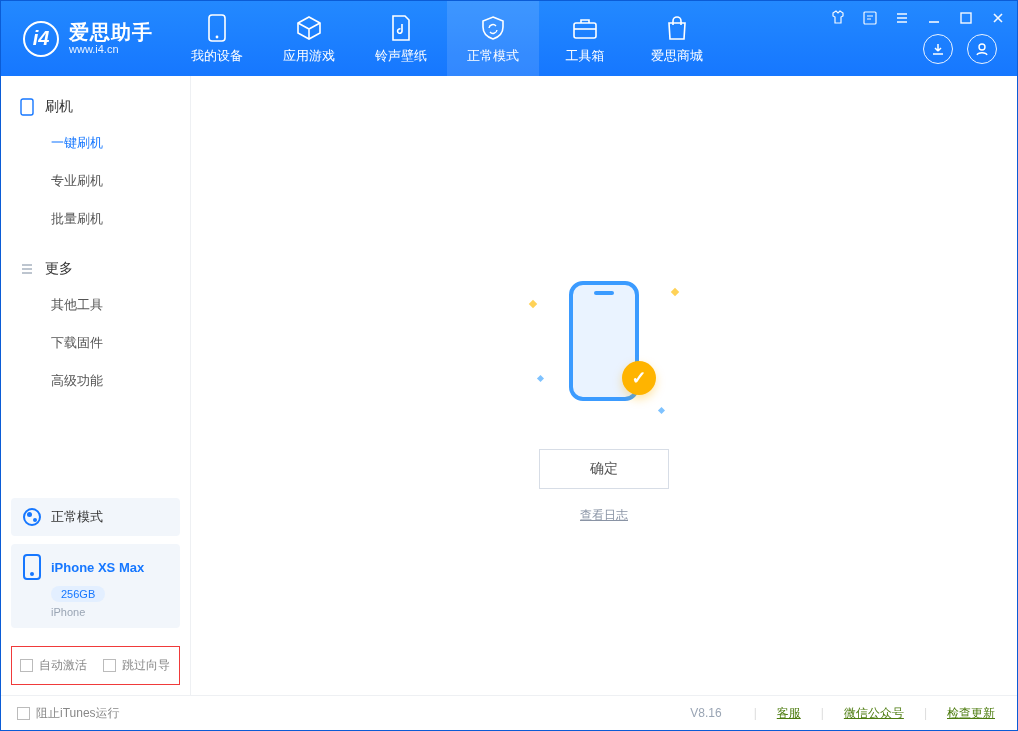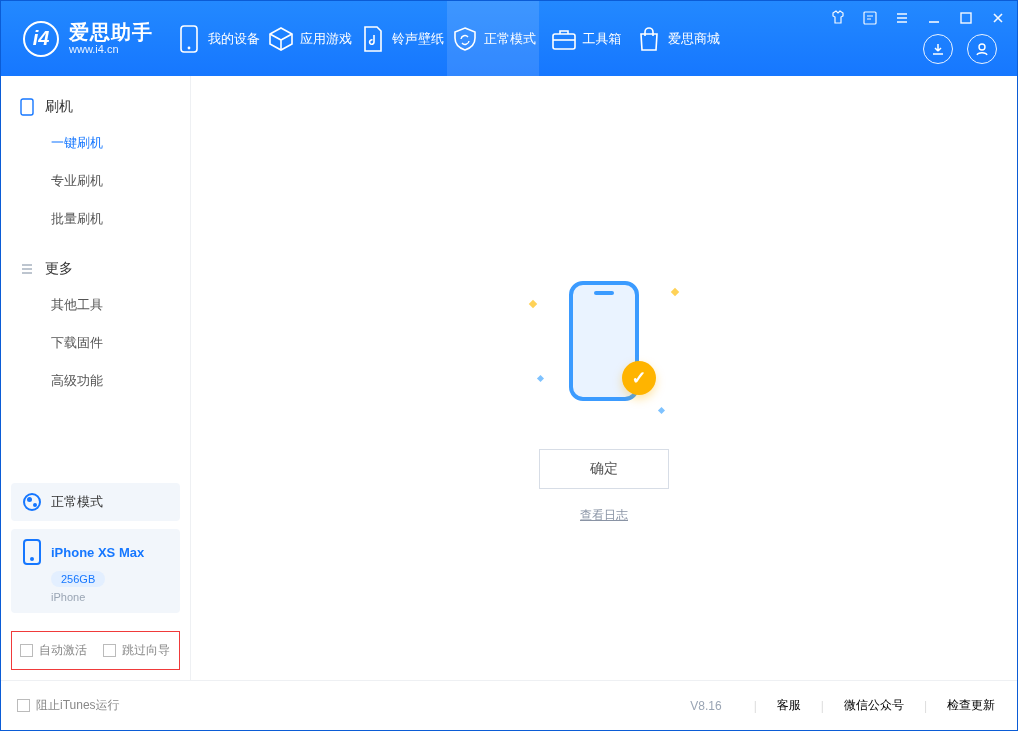--- a/index.html
+++ b/index.html
@@ -5,21 +5,21 @@
 * { margin: 0; padding: 0; box-sizing: border-box; font-family: "Microsoft YaHei", "PingFang SC", sans-serif; }
 body { background: #fff; }
 .window { width: 1018px; height: 731px; border: 1px solid #0b5cd6; display: flex; flex-direction: column; position: relative; }
 .titlebar { height: 75px; background: linear-gradient(180deg,#2389ff 0%, #1677ff 100%); display: flex; align-items: stretch; color: #fff; position: relative; }
 .brand { display: flex; align-items: center; padding: 0 18px 0 22px; gap: 10px; }
 .brand-logo { width: 36px; height: 36px; border: 2.5px solid #fff; border-radius: 50%; display: flex; align-items: center; justify-content: center; font-weight: bold; font-style: italic; font-size: 20px; color:#fff;}
 .brand-text { line-height: 1.1; }
 .brand-title { font-size: 20px; font-weight: 600; letter-spacing: 1px; }
 .brand-sub { font-size: 11px; opacity: .9; }
 .navtabs { display: flex; align-items: stretch; }
-.navtab { width: 92px; display: flex; align-items: center; justify-content: center; gap: 4px; font-size: 13px; cursor: pointer; position: relative; }
+.navtab { width: 92px; display: flex; flex-direction: column; align-items: center; justify-content: center; gap: 4px; font-size: 13px; cursor: pointer; position: relative; }
 .navtab .nav-icon { width: 30px; height: 30px; display:flex; align-items:center; justify-content:center; }
 .navtab.active { background: rgba(255,255,255,0.12); }
 .titlebar-right { position: absolute; top: 6px; right: 8px; display: flex; gap: 10px; align-items:center; }
 .titlebar-right .ctl { width: 22px; height: 22px; display:flex; align-items:center; justify-content:center; cursor:pointer; color:#fff; opacity:.95; }
 .titlebar-usercircle { position:absolute; right:20px; bottom:12px; display:flex; gap:14px; }
 .titlebar-usercircle .big { width:30px; height:30px; border:1.5px solid rgba(255,255,255,.9); border-radius:50%; display:flex; align-items:center; justify-content:center; cursor:pointer; }
 
 .body { flex:1; display:flex; min-height:0; }
 .sidebar { width: 190px; border-right: 1px solid #eef0f3; display:flex; flex-direction:column; }
 .side-scroll { flex:1; overflow:auto; padding-top:14px; }
@@ -55,24 +55,24 @@
 .spark { position:absolute; width:6px; height:6px; background:#ffd257; transform:rotate(45deg); }
 .spark.s1 { left:6px; top:40px; }
 .spark.s2 { right:6px; top:28px; }
 .spark.s3 { background:#7ec2ff; width:5px; height:5px; left:14px; bottom:40px; }
 .spark.s4 { background:#7ec2ff; width:5px; height:5px; right:20px; bottom:8px; }
 
 .success-text { margin-top:24px; font-size:18px; color:#333; }
 .ok-btn { margin-top:28px; width:130px; height:40px; border:1px solid #d7dde6; background:#fff; color:#555; font-size:14px; cursor:pointer; }
 .log-link { margin-top:18px; font-size:12px; color:#8a94a5; cursor:pointer; text-decoration:underline; }
 
-.footer { height:50px; border-top:1px solid #eef0f3; display:flex; align-items:center; padding:0 16px; font-size:12px; color:#888; gap:14px;}
+.footer { height:35px; border-top:1px solid #eef0f3; display:flex; align-items:center; padding:0 16px; font-size:12px; color:#888; gap:14px;}
 .footer .spacer { flex:1; }
 .footer .ver { color:#9aa5b4; margin-right:18px;}
-.footer .flink { color:#000000; cursor:pointer; padding:0 6px;}
+.footer .flink { color:#4d7c0f; cursor:pointer; padding:0 6px;text-decoration:underline;}
 .footer .divider { color:#ddd; }
 svg { display:block; }
 </style>
 </head>
 <body>
 
 <div class="window">
 
   <div class="titlebar">
     <div class="brand">

